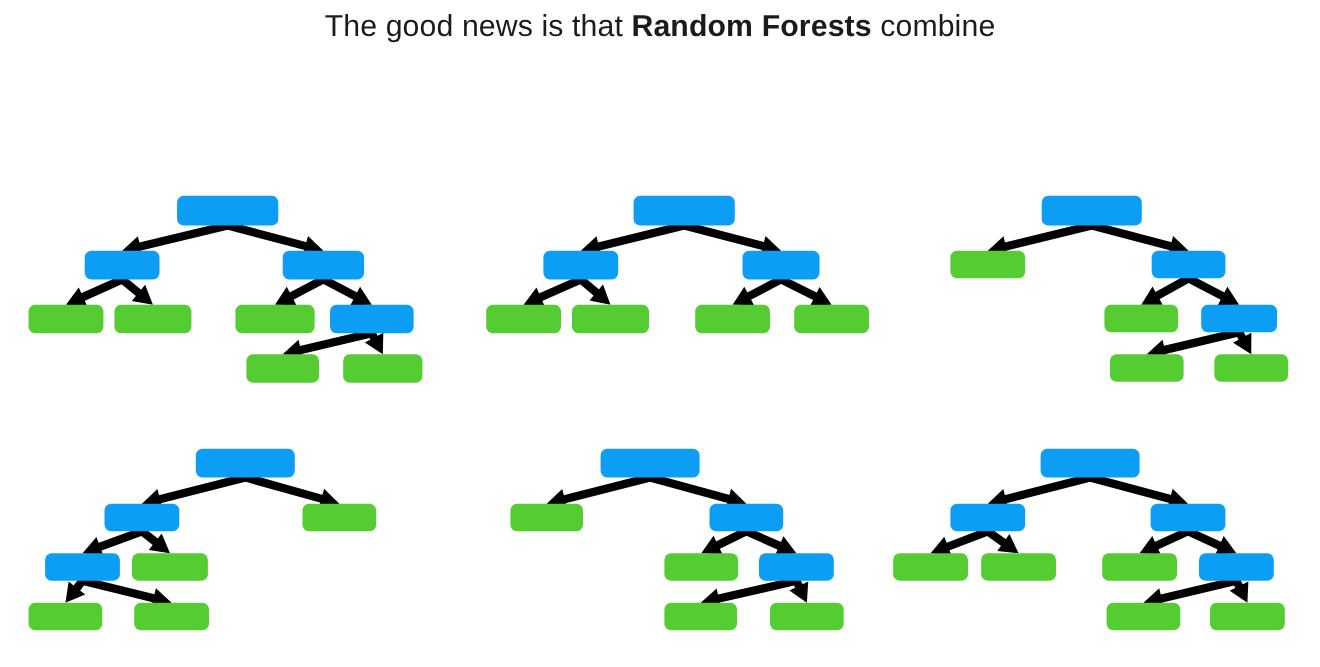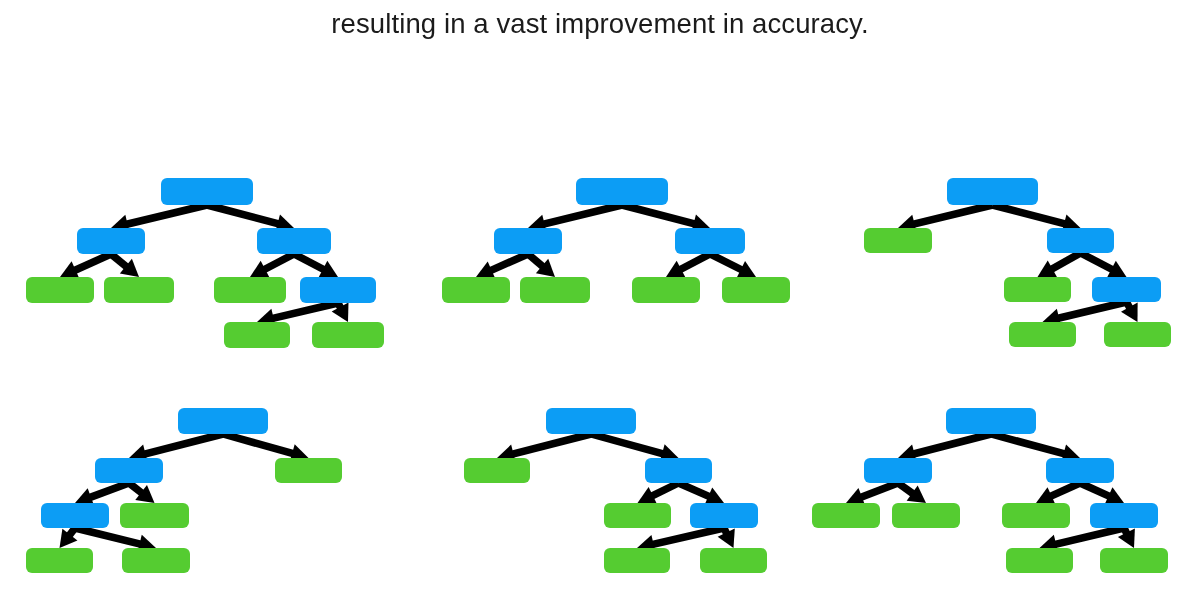--- a/index.html
+++ b/index.html
@@ -55,21 +55,21 @@
     fill: none;
   }
   .edge-head { fill: #000000; }
 </style>
 </head>
 <body>
 
 <div id="root">
 
   <div id="caption">
-      <span class="line"><span>resulting in a vast improvement in accuracy.</span></span>
+      <span class="line"><span>The good news is that </span><span class="b">Random Forests</span><span> combine</span></span>
     </div>
 
   <div id="forest">
     <svg id="edge-layer" class="edges" width="1200" height="606" viewBox="0 0 1200 606">
         <line x1="207" y1="205" x2="124.61470849217251" y2="224.73814275708366" class="edge-line" stroke="#000000"></line>
         <polygon points="111,228 125.31874289708767,214.80062115677023 129.74554915533128,233.27772553900436" class="edge-head" fill="#000000"></polygon>
         <line x1="207" y1="205" x2="280.464995575306" y2="224.4217804394487" class="edge-line" stroke="#000000"></line>
         <polygon points="294,228 275.13655992535456,232.83948639323012 279.9927150432456,214.4705518168596" class="edge-head" fill="#000000"></polygon>
         <line x1="111" y1="254" x2="72.76221459644646" y2="271.24449145650453" class="edge-line" stroke="#000000"></line>
         <polygon points="60,277 71.59145121259877,261.35109400673826 79.40249852162833,278.6712423876299" class="edge-head" fill="#000000"></polygon>

